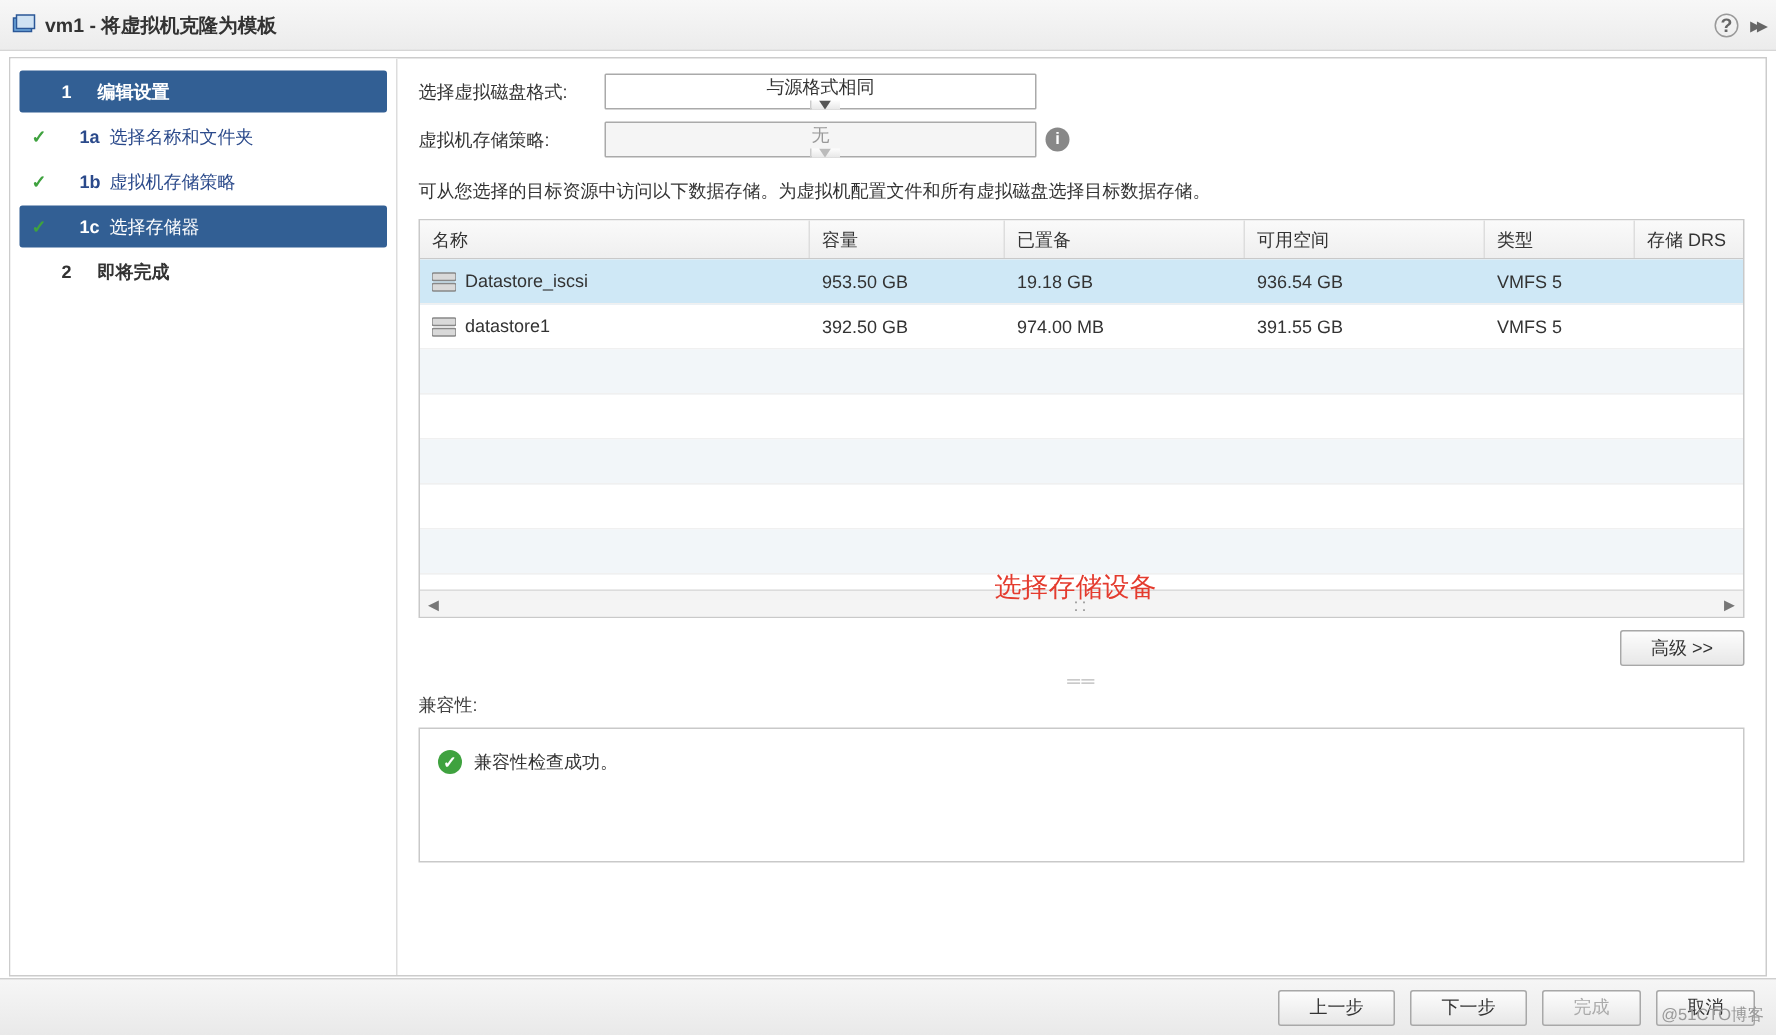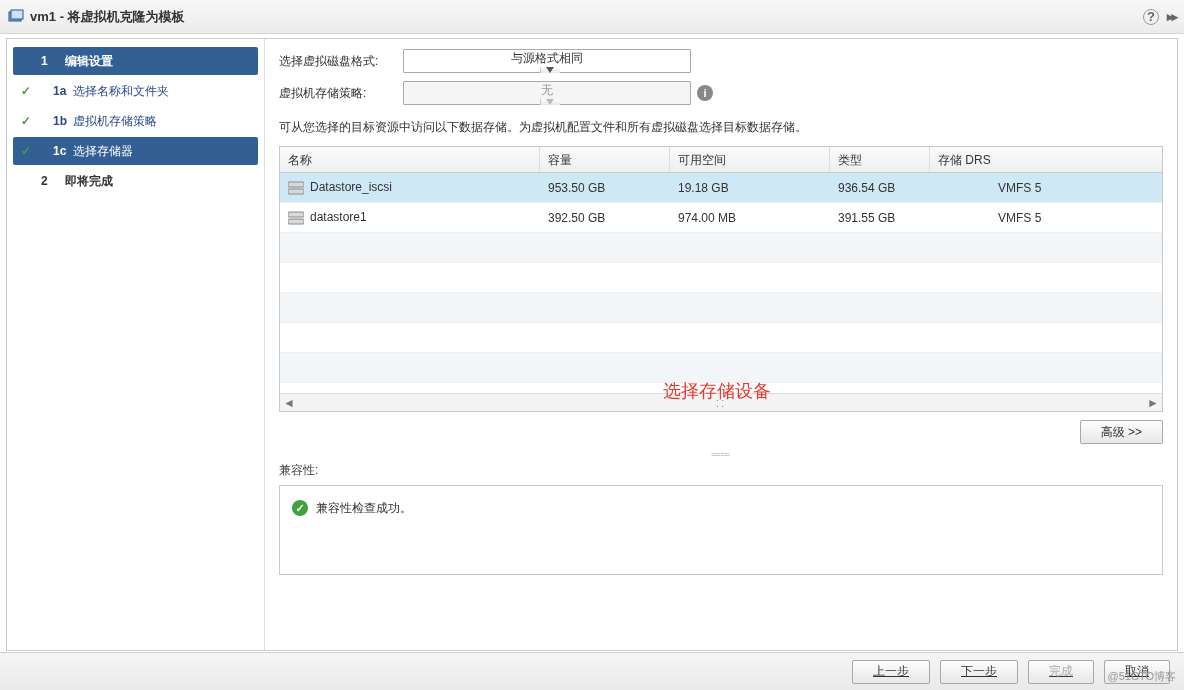--- a/index.html
+++ b/index.html
@@ -103,21 +103,21 @@
     border:1px solid #c9c9c9; background:#fff; padding:14px 12px; min-height:90px;
     display:flex; align-items:flex-start; gap:8px;
   }
   .check-circle {
     width:16px;height:16px;border-radius:50%;background:#3fa23f;color:#fff;
     display:inline-flex;align-items:center;justify-content:center;font-size:11px;font-weight:bold;
   }
   .footer {
     position:absolute; bottom:0; left:0; right:0; height:38px;
     background:linear-gradient(#f6f6f6,#e9e9e9); border-top:1px solid #cfcfcf;
-    display:flex; align-items:center; justify-content:flex-end; gap:10px; padding:0 14px;text-decoration:underline;
+    display:flex; align-items:center; justify-content:flex-end; gap:10px; padding:0 14px;
   }
   .watermark { position:absolute; right:8px; bottom:6px; color:#999; font-size:11px; pointer-events:none; }
 </style>
 </head>
 <body>
 
 <div class="titlebar">
   <span class="vm-icon">
     <svg viewBox="0 0 16 16">
         <rect x="1" y="3" width="12" height="9" fill="#6fa8dc" stroke="#2b5797"></rect>
@@ -183,20 +183,21 @@
           </span>
       </div>
       <span class="info-icon">i</span>
     </div>
     <div class="instruction">可从您选择的目标资源中访问以下数据存储。为虚拟机配置文件和所有虚拟磁盘选择目标数据存储。</div>
 
     <div class="table-wrap">
       <div class="thead">
         <div class="th col-name">名称</div>
         <div class="th col-cap">容量</div>
+        <div class="th col-prov">已置备</div>
         <div class="th col-free">可用空间</div>
         <div class="th col-type">类型</div>
         <div class="th col-drs">存储 DRS</div>
       </div>
       <div class="tbody">
         <div class="tr sel">
           <div class="td col-name"><span class="ds-icon"><svg viewBox="0 0 16 14">
                   <rect x="0" y="1" width="16" height="5" rx="1" fill="#d9d9d9" stroke="#888"></rect>
                   <rect x="0" y="8" width="16" height="5" rx="1" fill="#d9d9d9" stroke="#888"></rect>
                 </svg></span><span>Datastore_iscsi</span></div>

